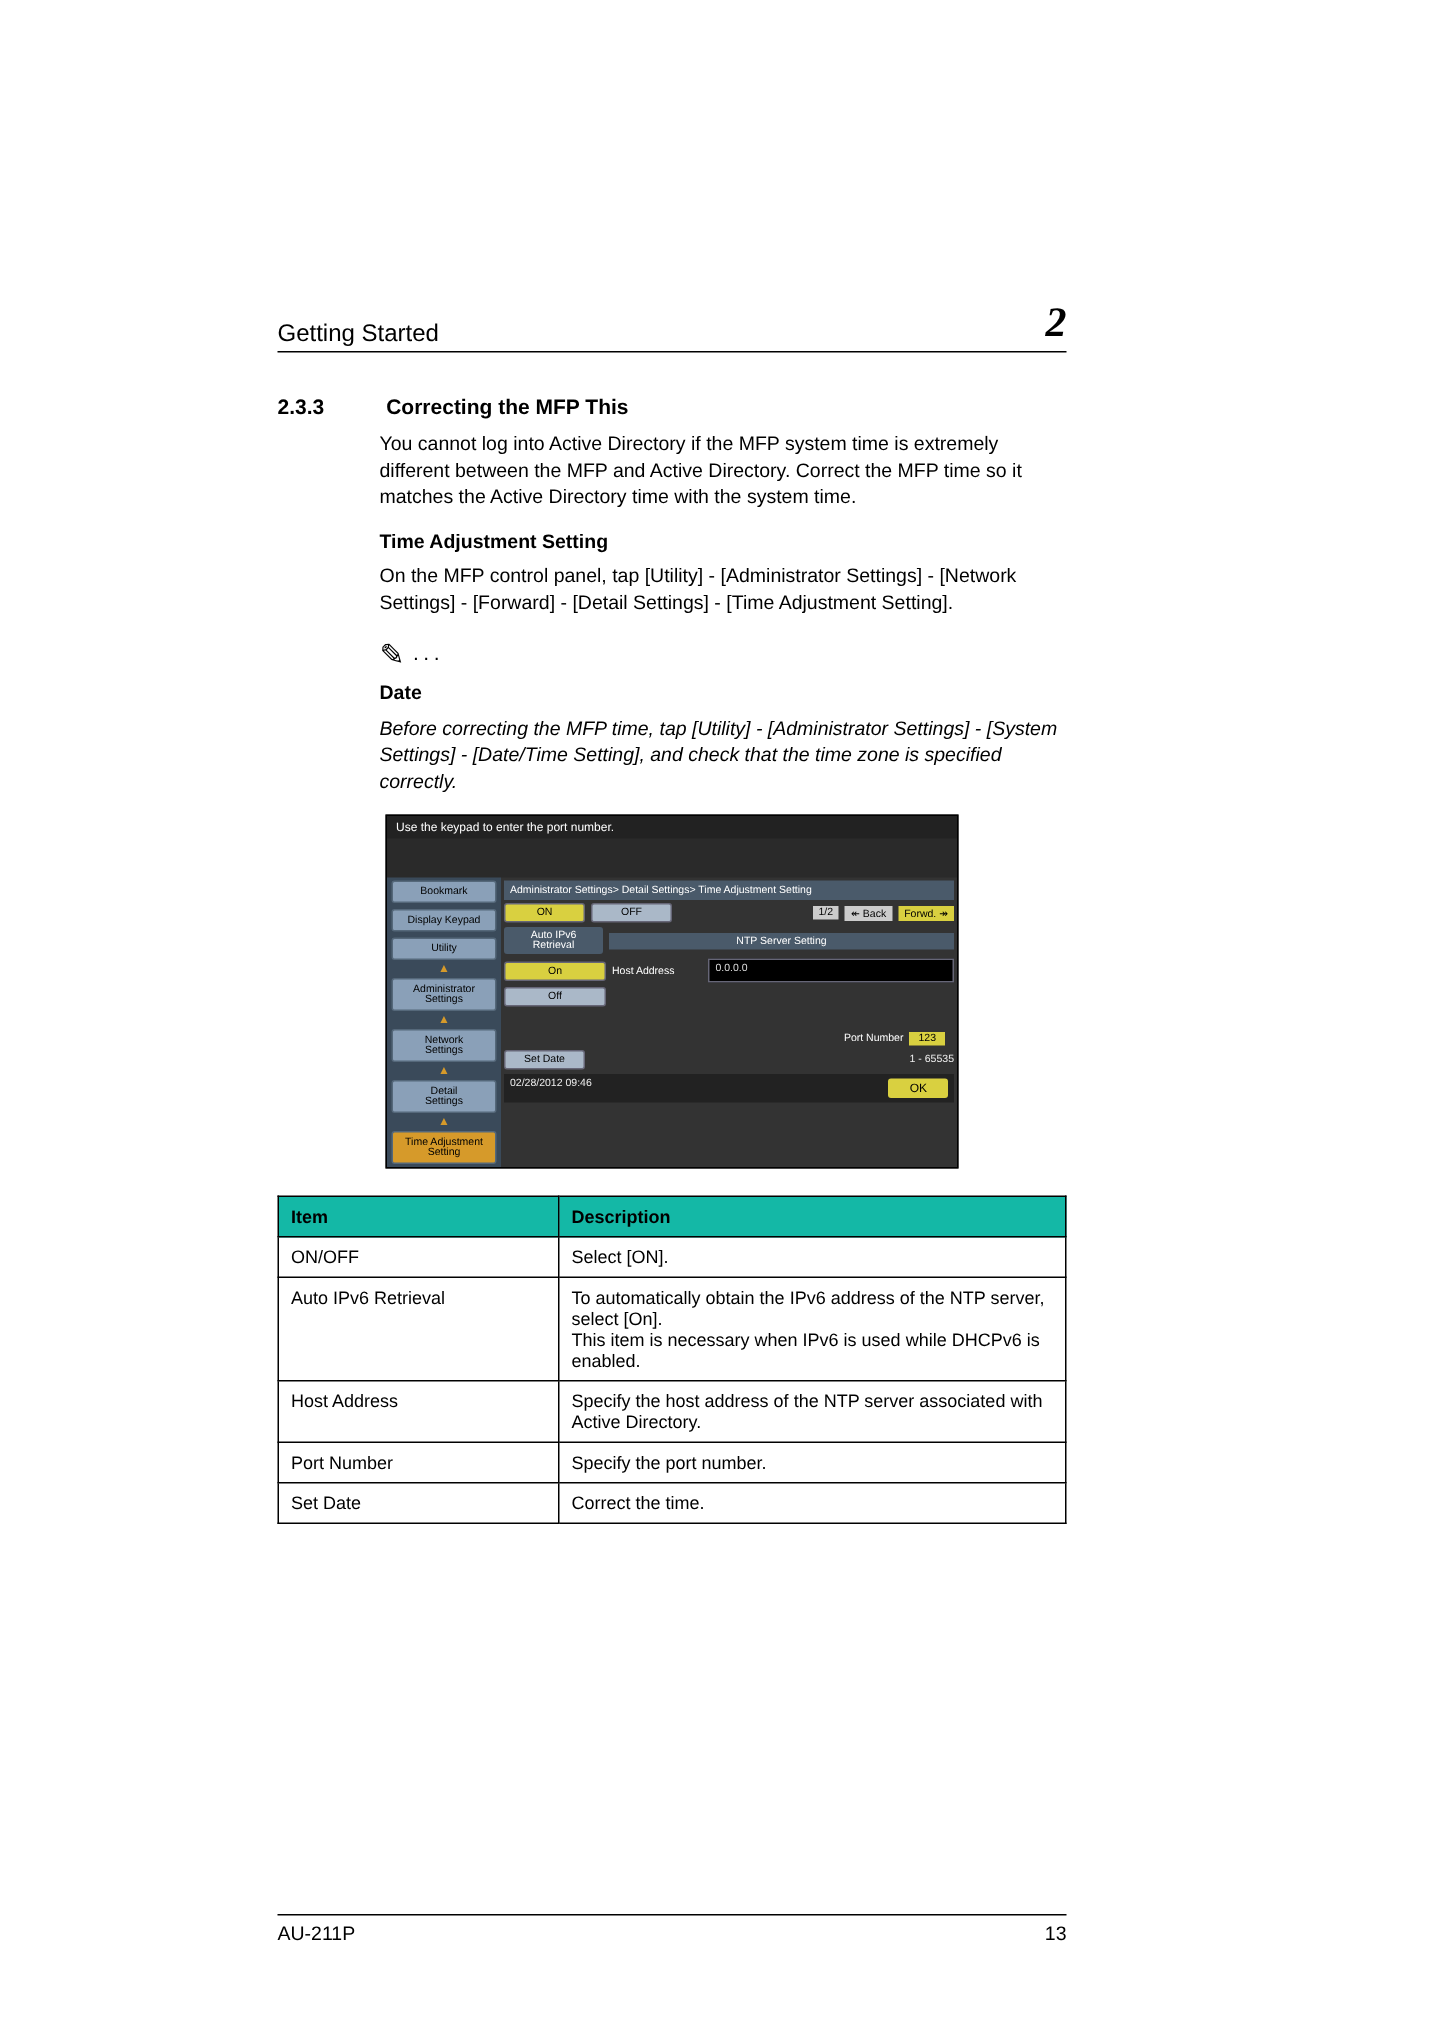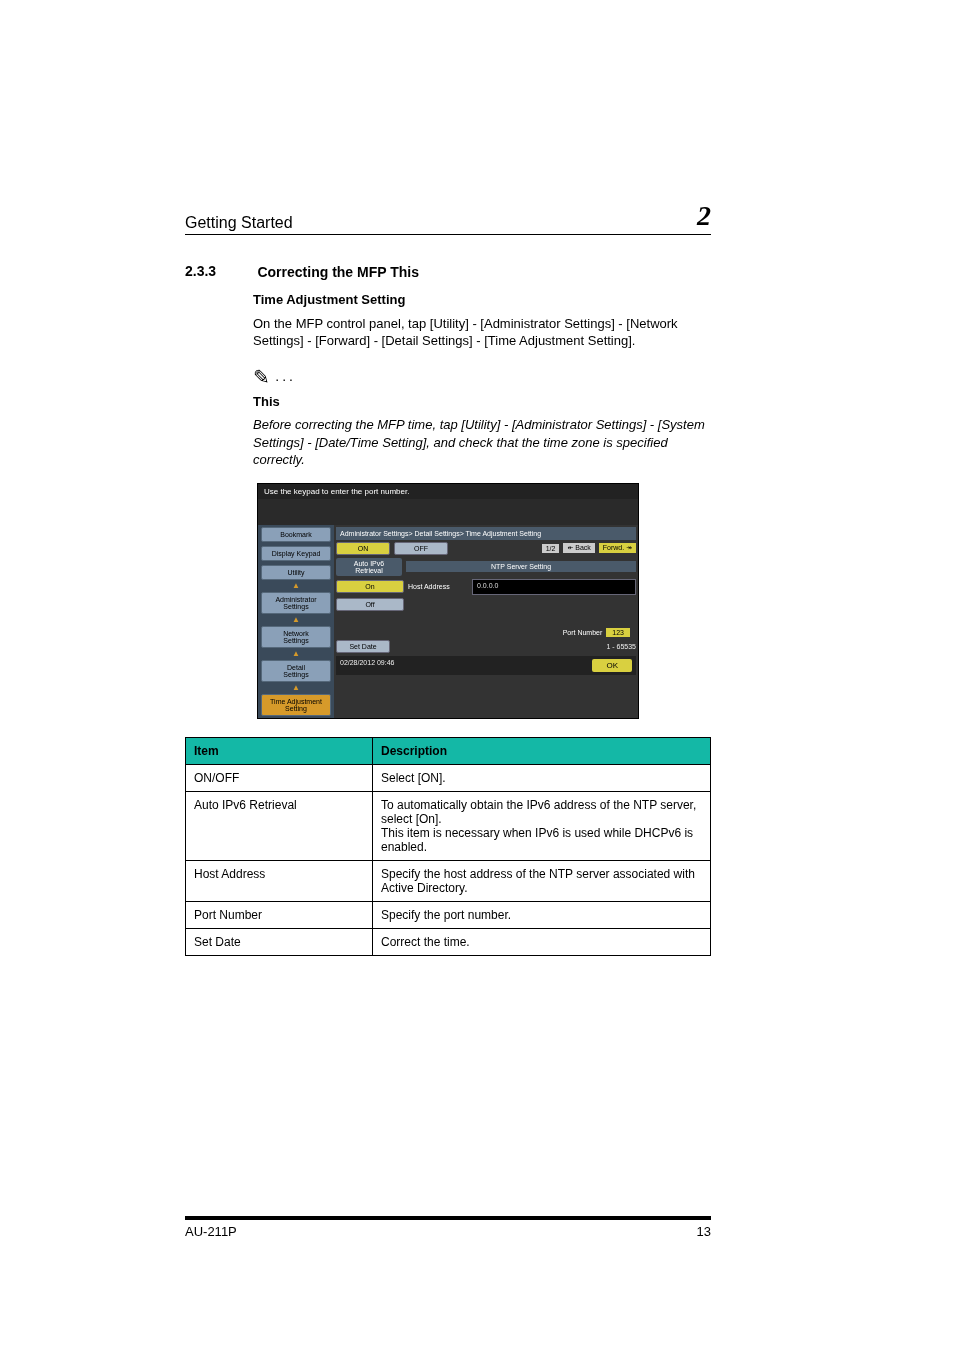--- a/index.html
+++ b/index.html
@@ -190,21 +190,21 @@
     border: 1px solid #000;
     padding: 6px 8px;
     text-align: left;
     vertical-align: top;
   }
   table.desc-table th {
     background: #14b8a6;
     font-weight: bold;
   }
   .footer-row {
-    border-top: 4px solid #000000;
+    border-top: 1px solid #000000;
     display: flex;
     justify-content: space-between;
     font-size: 13px;
     padding-top: 4px;
     margin-top: 260px;
   }
 </style>
 </head>
 <body>
 
@@ -214,27 +214,28 @@
     <span>Getting Started</span>
     <span class="header-right">2</span>
   </div>
 
   <div>
     <span class="section-num">2.3.3</span>
     <span class="section-title">Correcting the MFP This</span>
   </div>
 
   <div class="body-text">
+    <p>You cannot log into Active Directory if the MFP system time is extremely different between the MFP and Active Directory. Correct the MFP time so it matches the Active Directory time with the system time.</p>
 
     <div class="bold-sub">Time Adjustment Setting</div>
 
     <p>On the MFP control panel, tap [Utility] - [Administrator Settings] - [Network Settings] - [Forward] - [Detail Settings] - [Time Adjustment Setting].</p>
 
     <div class="note-icon">✎ <span style="letter-spacing:3px; font-size:14px; vertical-align:3px;">...</span></div>
-    <div class="note-label">This</div>
+    <div class="note-label">Date</div>
     <p class="italic">Before correcting the MFP time, tap [Utility] - [Administrator Settings] - [System Settings] - [Date/Time Setting], and check that the time zone is specified correctly.</p>
   </div>
 
   <div class="mfp-screenshot">
     <div class="mfp-top">Use the keypad to enter the port number.</div>
     <div class="mfp-body">
       <div class="mfp-sidebar">
         <div class="mfp-side-btn">Bookmark</div>
         <div class="mfp-side-btn">Display Keypad</div>
         <div class="mfp-side-btn">Utility</div>

